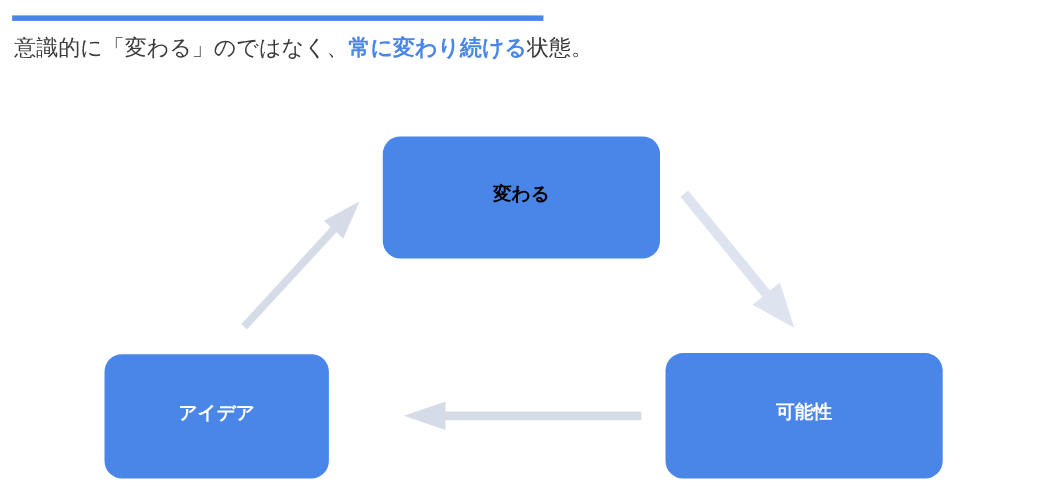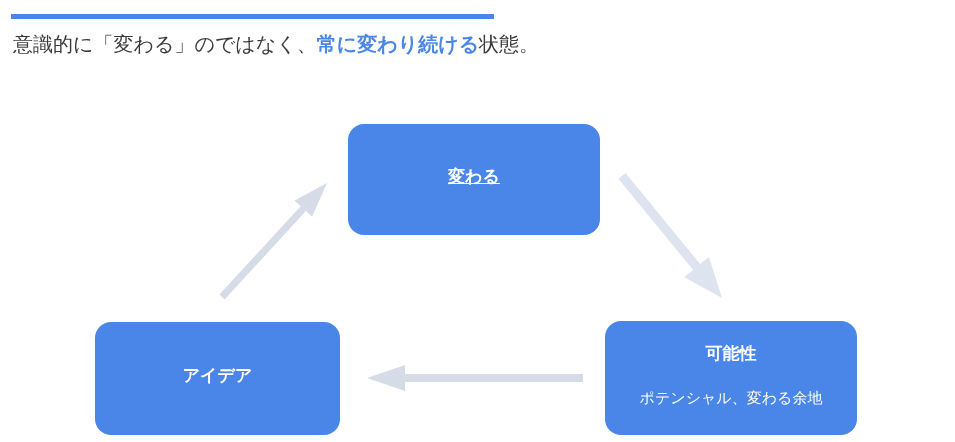--- a/index.html
+++ b/index.html
@@ -57,45 +57,44 @@
     font-weight: bold;
     line-height: 22px;
   }
   .node-sub {
     font-size: 15px;
     line-height: 21px;
     margin-top: 2px;
   }
   .node-top   { left: 348px; top: 124px; width: 252px; height: 111px; }
   .node-right { left: 605px; top: 321px; width: 252px; height: 114px; gap: 20px; }
-  .node-left  { left:  95px; top: 322px; width: 245px; height: 113px; }
+  .node-left  { left:  95px; top: 322px; width: 204px; height: 113px; }
 </style>
 </head>
 <body>
 
 <div class="slide">
 
   <div class="accent-line" style="background-color: rgb(74, 134, 232);"></div>
 
   <div class="header" style="color: rgb(59, 59, 59); text-align: center;">
     <span>意識的に「変わる」のではなく、</span><span class="hl" style="color: rgb(74, 134, 232);">常に変わり続ける</span><span>状態。</span>
   </div>
 
   <svg class="arrows" width="955" height="442" viewBox="0 0 955 442">
     <polygon points="327,183 312.1,216.8 305.9,211.1 224.6,299.4 219.4,294.6 300.7,206.3 294.5,200.6" fill="#d5dce8"></polygon>
     <polygon points="722,298 709,256.9 700.1,264.1 625.5,173.1 618.5,178.9 693.1,269.9 684.2,277.1" fill="#dde4ef"></polygon>
     <polygon points="367,378 405,365 405,374 583,374 583,382 405,382 405,391" fill="#d5dce8"></polygon>
   </svg>
 
-  <div class="node node-top" style="background-color: rgb(74, 134, 232); color: #ffffff; text-decoration: underline;">
+  <div class="node node-top" style="background-color: rgb(74, 134, 232); color: #000000;">
     <div class="node-title">変わる</div>
   </div>
 
   <div class="node node-right" style="background-color: rgb(74, 134, 232); color: rgb(255, 255, 255);">
     <div class="node-title">可能性</div>
-    <div class="node-sub">ポテンシャル、変わる余地</div>
   </div>
 
   <div class="node node-left" style="background-color: rgb(74, 134, 232); color: rgb(255, 255, 255);">
     <div class="node-title">アイデア</div>
   </div>
 
 </div>
 
 </body></html>

